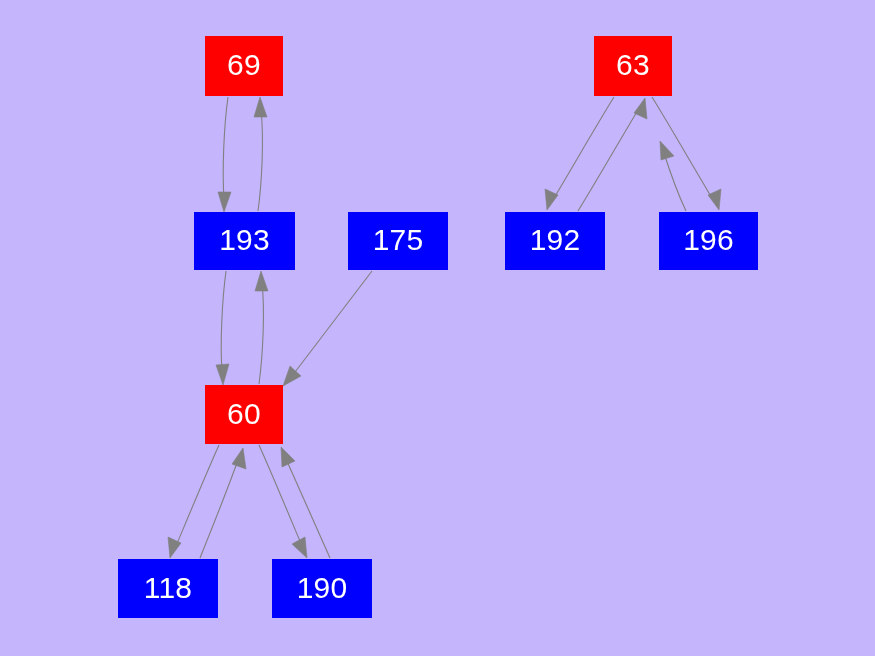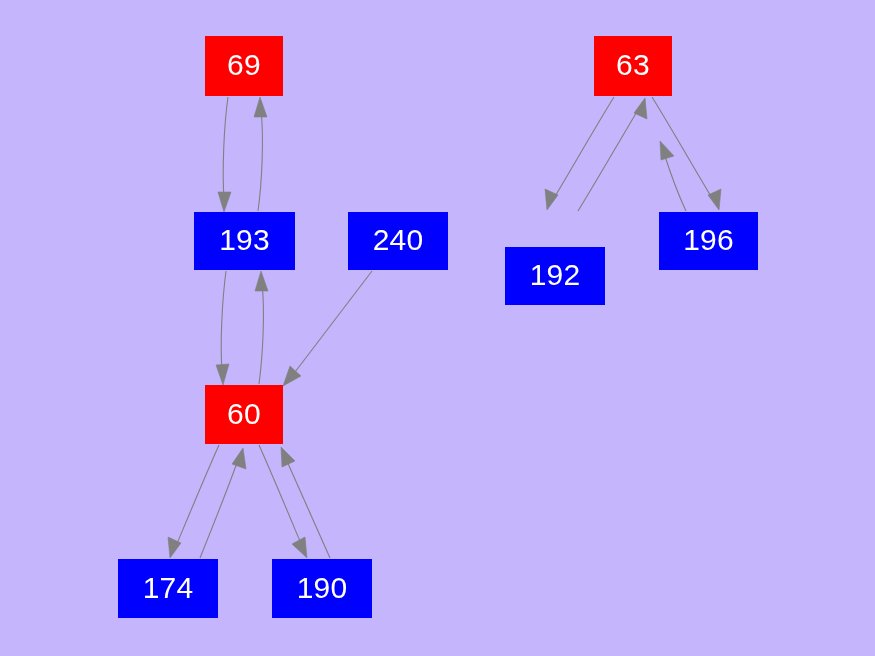--- a/index.html
+++ b/index.html
@@ -115,35 +115,35 @@
     </svg>
 
   <div id="node-layer">
       <div class="node" style="left: 205px; top: 36px; width: 78px; height: 60px; background: rgb(255, 0, 0); color: rgb(255, 255, 255);">
         <span class="node-label">69</span>
       </div>
       <div class="node" style="left: 194px; top: 212px; width: 101px; height: 58px; background: rgb(0, 0, 255); color: rgb(255, 255, 255);">
         <span class="node-label">193</span>
       </div>
       <div class="node" style="left: 348px; top: 212px; width: 100px; height: 58px; background: rgb(0, 0, 255); color: rgb(255, 255, 255);">
-        <span class="node-label">240</span>
+        <span class="node-label">175</span>
       </div>
       <div class="node" style="left: 205px; top: 385px; width: 78px; height: 59px; background: rgb(255, 0, 0); color: rgb(255, 255, 255);">
         <span class="node-label">60</span>
       </div>
       <div class="node" style="left: 118px; top: 559px; width: 100px; height: 59px; background: rgb(0, 0, 255); color: rgb(255, 255, 255);">
-        <span class="node-label">174</span>
+        <span class="node-label">118</span>
       </div>
       <div class="node" style="left: 272px; top: 559px; width: 100px; height: 59px; background: rgb(0, 0, 255); color: rgb(255, 255, 255);">
         <span class="node-label">190</span>
       </div>
       <div class="node" style="left: 594px; top: 36px; width: 78px; height: 60px; background: rgb(255, 0, 0); color: rgb(255, 255, 255);">
         <span class="node-label">63</span>
       </div>
-      <div class="node" style="left: 505px; top: 212px; width: 100px; height: 58px; background: rgb(0, 0, 255); color: rgb(255, 255, 255); margin-top: 35px;">
+      <div class="node" style="left: 505px; top: 212px; width: 100px; height: 58px; background: rgb(0, 0, 255); color: rgb(255, 255, 255);">
         <span class="node-label">192</span>
       </div>
       <div class="node" style="left: 659px; top: 212px; width: 99px; height: 58px; background: rgb(0, 0, 255); color: rgb(255, 255, 255);">
         <span class="node-label">196</span>
       </div>
     </div>
 
 </div>
 
 </body></html>

